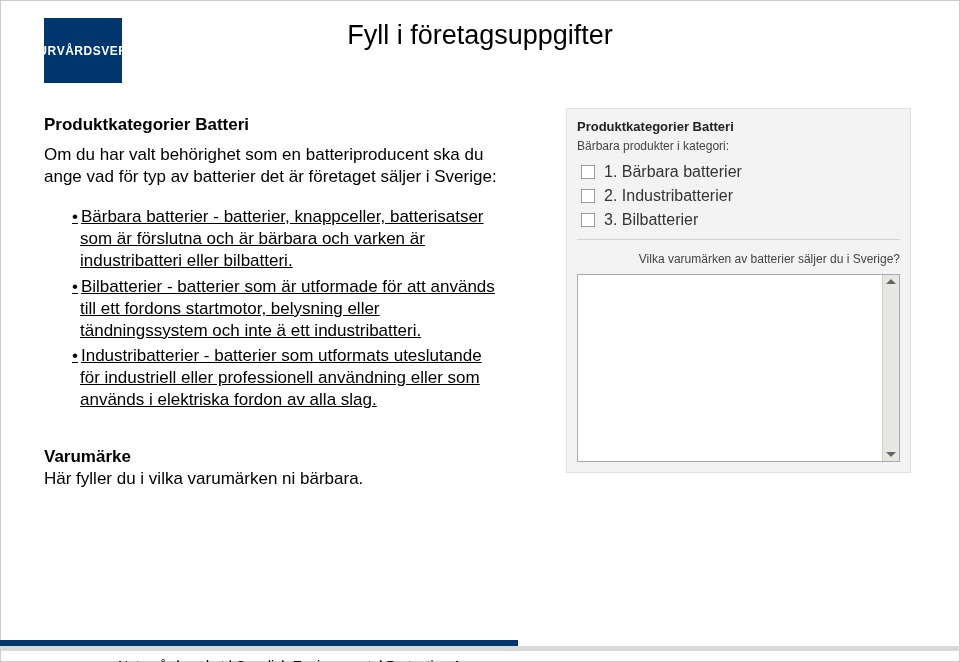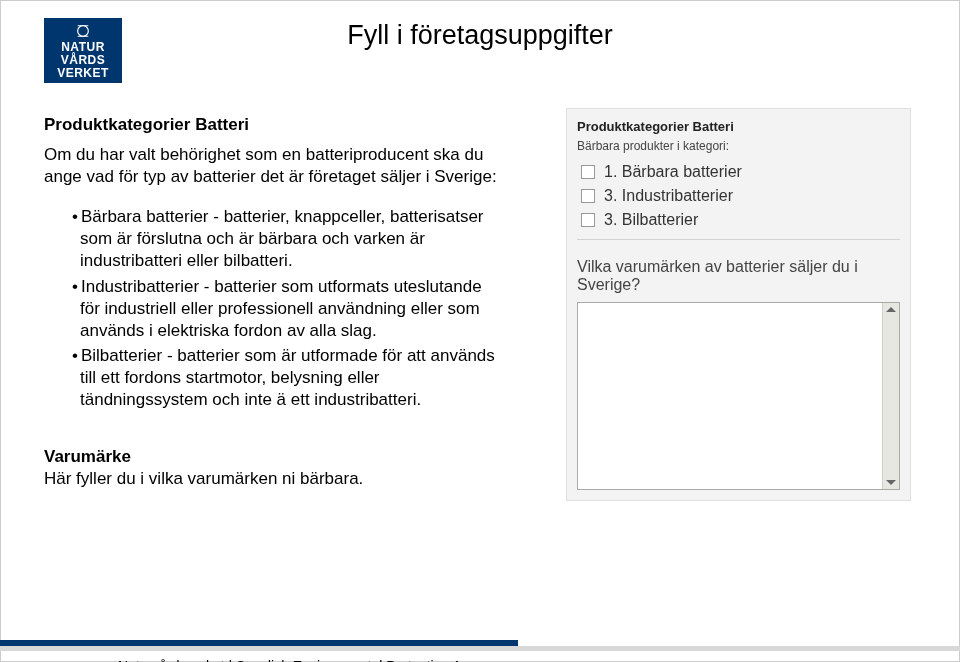--- a/index.html
+++ b/index.html
@@ -20,21 +20,21 @@
     position: absolute;
     top: 18px;
     left: 44px;
     width: 78px;
     height: 65px;
     background: #00366e;
     color: #fff;
     display: flex;
     align-items: center;
     justify-content: center;
-    flex-direction: column;
+    flex-direction: row;
     font-size: 12px;
     line-height: 1.1;
     letter-spacing: 0.5px;
     font-weight: 600;
     text-align: center;
     padding-top: 2px;
   }
   .logo .crest {
     width: 22px; height: 16px;
     margin-bottom: 2px;
@@ -59,20 +59,21 @@
     line-height: 1.3;
     color: #000;
   }
   .left-col .sect-h {
     font-weight: 700;
     margin-bottom: 0;
   }
   .left-col .intro { margin-bottom: 18px; margin-top: 8px; }
   .left-col .bullets {
     padding-left: 28px;
+    text-decoration: underline;
   }
   .left-col .bullets .b {
     margin-bottom: 3px;
     text-indent: -8px;
     padding-left: 8px;
   }
   .left-col .bullets .b::before {
     content: "•";
     margin-right: 3px;
   }
@@ -114,23 +115,24 @@
     background: #fff;
     margin-right: 9px;
     display: inline-block;
   }
   .hr {
     border: none;
     border-top: 1px solid #d2d2d2;
     margin: 10px 0 6px 0;
   }
   .q {
-    font-size: 16px;
+    font-size: 12px;
     color: #444;
-    margin: 18px 0 8px 0;
+    margin: 12px 0 8px 0;
+    text-align: right;
   }
   .ta-wrap {
     position: relative;
     width: 100%;
     height: 188px;
   }
   textarea.ta {
     width: 100%;
     height: 100%;
     resize: none;
@@ -207,41 +209,41 @@
   <div>VERKET</div>
 </div>
 
 <div class="page-title">Fyll i företagsuppgifter</div>
 
 <div class="left-col">
   <div class="sect-h">Produktkategorier Batteri</div>
   <div class="intro">Om du har valt behörighet som en batteriproducent ska du ange vad för typ av batterier det är företaget säljer i Sverige:</div>
   <div class="bullets">
     <div class="b">Bärbara batterier - batterier, knappceller, batterisatser som är förslutna och är bärbara och varken är industribatteri eller bilbatteri.</div>
+    <div class="b">Bilbatterier - batterier som är utformade för att används till ett fordons startmotor, belysning eller tändningssystem och inte ä ett industribatteri.</div>
     <div class="b">Industribatterier - batterier som utformats uteslutande för industriell eller professionell användning eller som används i elektriska fordon av alla slag.</div>
-    <div class="b">Bilbatterier - batterier som är utformade för att används till ett fordons startmotor, belysning eller tändningssystem och inte ä ett industribatteri.</div>
   </div>
   <div class="varumarke">
     <div class="sect-h">Varumärke</div>
     <div>Här fyller du i vilka varumärken ni bärbara.</div>
   </div>
 </div>
 
 <div class="right-col">
   <div class="panel">
     <div class="p-title">Produktkategorier Batteri</div>
     <div class="p-sub">Bärbara produkter i kategori:</div>
 
     <div class="opt-row">
       <span class="cb"></span>
       <span>1. Bärbara batterier</span>
     </div>
     <div class="opt-row">
       <span class="cb"></span>
-      <span>3. Industribatterier</span>
+      <span>2. Industribatterier</span>
     </div>
     <div class="opt-row">
       <span class="cb"></span>
       <span>3. Bilbatterier</span>
     </div>
 
     <hr class="hr">
 
     <div class="q">Vilka varumärken av batterier säljer du i Sverige?</div>
 

